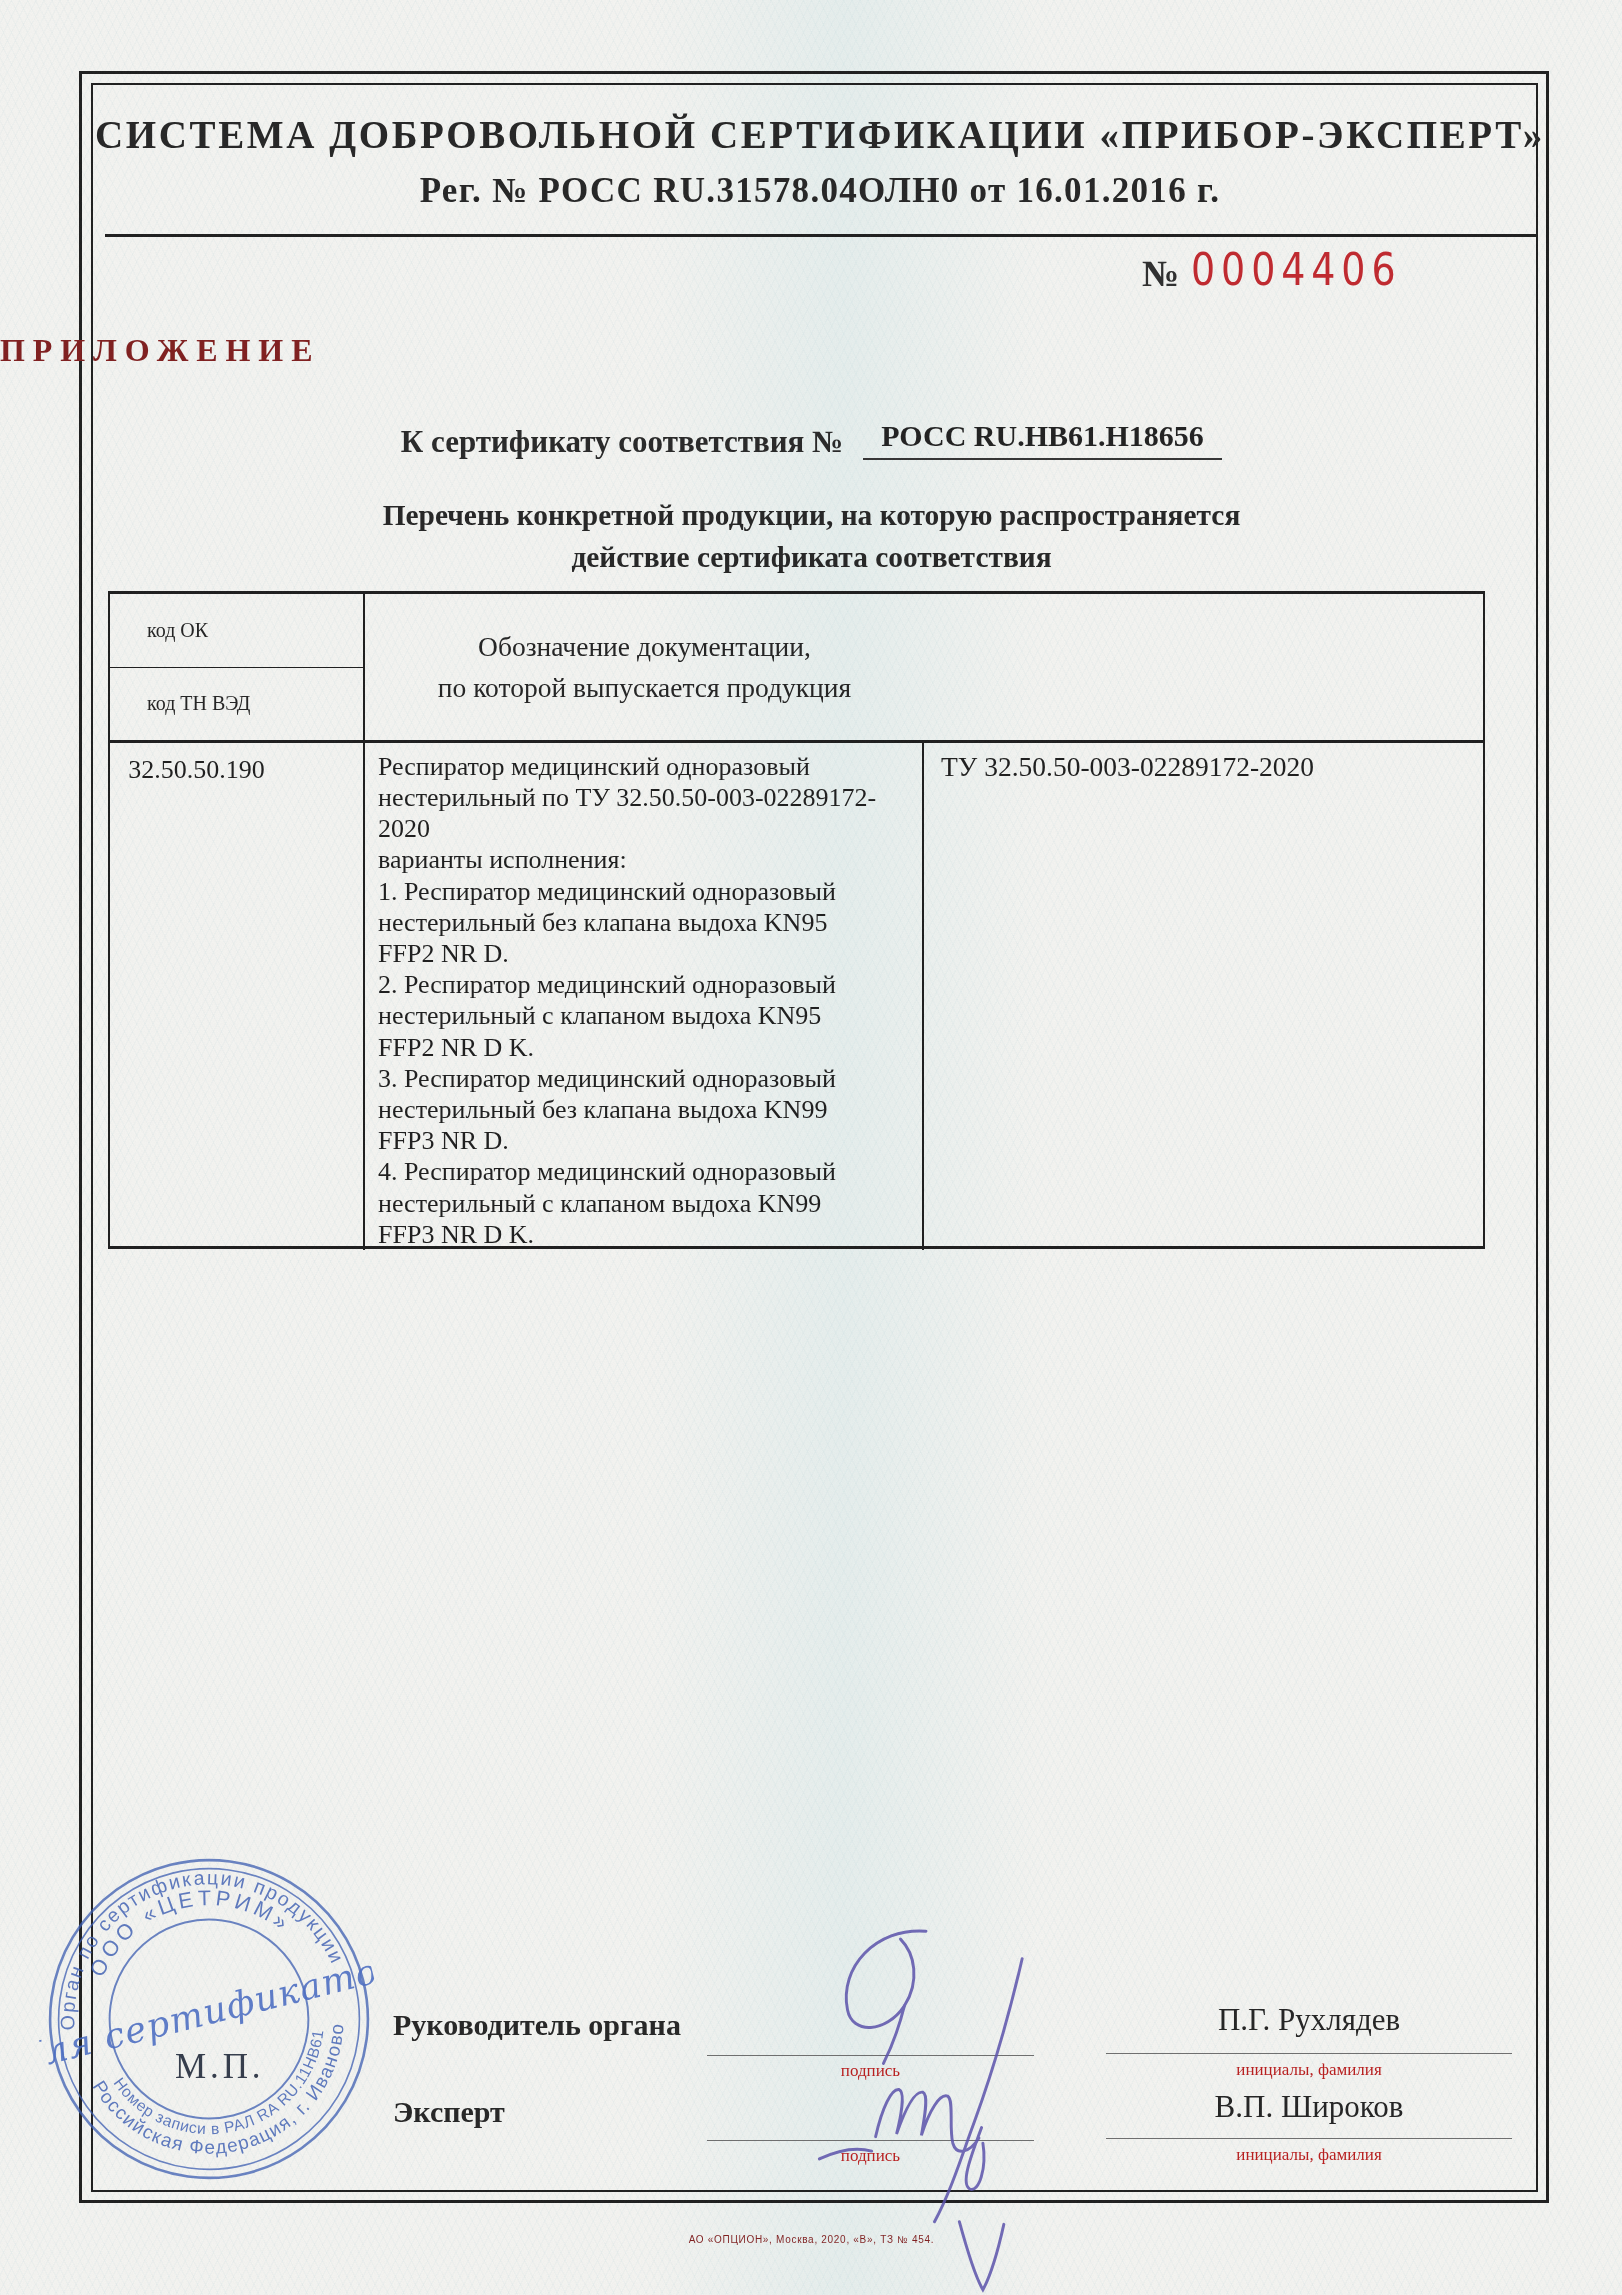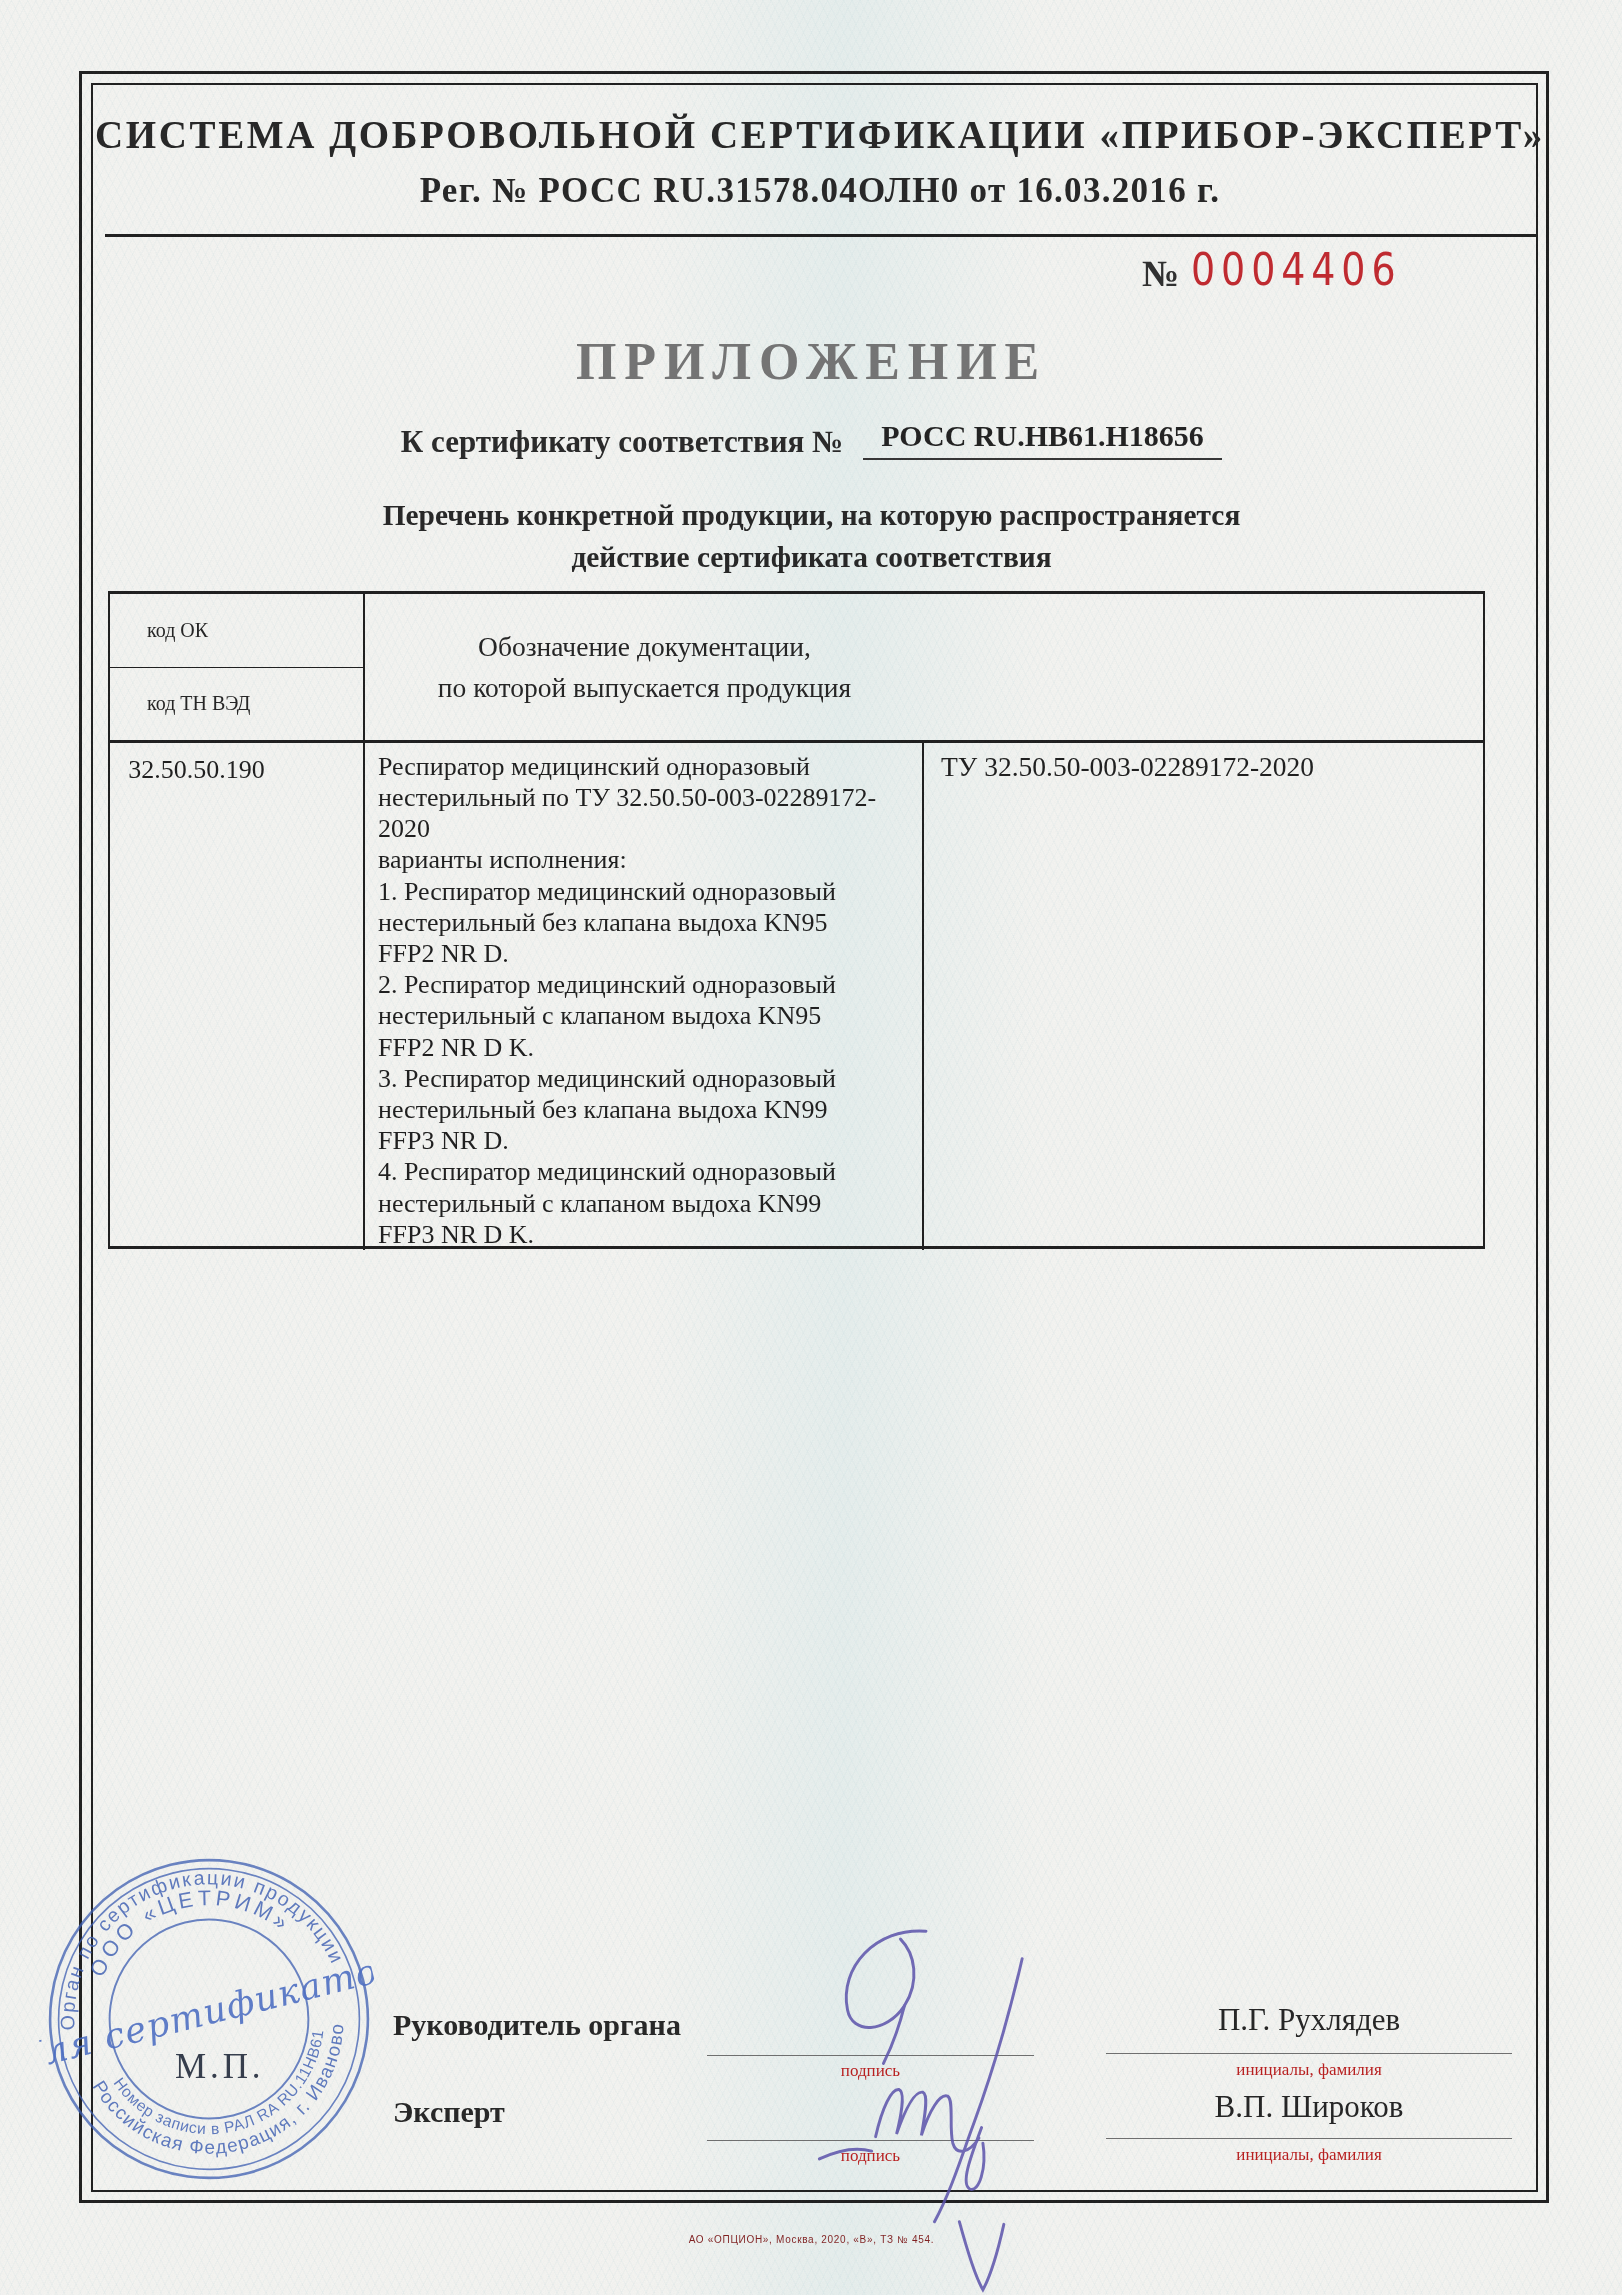--- a/index.html
+++ b/index.html
@@ -38,22 +38,22 @@
 
   
   .docnum{position:absolute;left:1142px;top:254px;display:flex;align-items:flex-end;gap:11.8px;}
   .no-sym{font-size:37px;font-weight:bold;color:#2d2d2d;line-height:1;}
   .no-digits{
     font-family:"DejaVu Sans",sans-serif;font-size:38px;line-height:1;
     color:#c1272d;letter-spacing:5.9px;transform:scaleY(1.18);transform-origin:bottom left;
   }
 
   .title{
-    position:absolute;left:0;right:0;top:332px;text-align:center;
-    font-size:52px;font-weight:bold;letter-spacing:7.9px;color:#737373;
+    position:absolute;left:0;right:0;top:332px;
+    font-size:32px;font-weight:bold;letter-spacing:7.9px;color:#7f1d1d;
   }
   .certline{
     position:absolute;left:0;right:0;top:419px;
     display:flex;justify-content:center;align-items:flex-end;gap:19.6px;
   }
   .certlabel{font-size:31px;font-weight:bold;color:#272727;}
   .certvalue{
     font-size:30px;font-weight:bold;color:#1f1f1f;
     padding:0 18.3px 5.2px 18.3px;border-bottom:2px solid #333;white-space:nowrap;
   }
@@ -104,21 +104,21 @@
 <body>
 
 <div class="page">
 
   <div class="texture"></div>
 
   <div class="frame-outer">
     <div class="frame-inner">
       <div class="header-box">
         <div class="hl1">СИСТЕМА ДОБРОВОЛЬНОЙ СЕРТИФИКАЦИИ «ПРИБОР-ЭКСПЕРТ»</div>
-        <div class="hl2">Рег. № РОСС RU.31578.04ОЛН0 от 16.03.2016 г.</div>
+        <div class="hl2">Рег. № РОСС RU.31578.04ОЛН0 от 16.01.2016 г.</div>
       </div>
     </div>
   </div>
 
   <div class="docnum">
     <span class="no-sym">№</span>
     <span class="no-digits">0004406</span>
   </div>
 
   <div class="title">ПРИЛОЖЕНИЕ</div>

